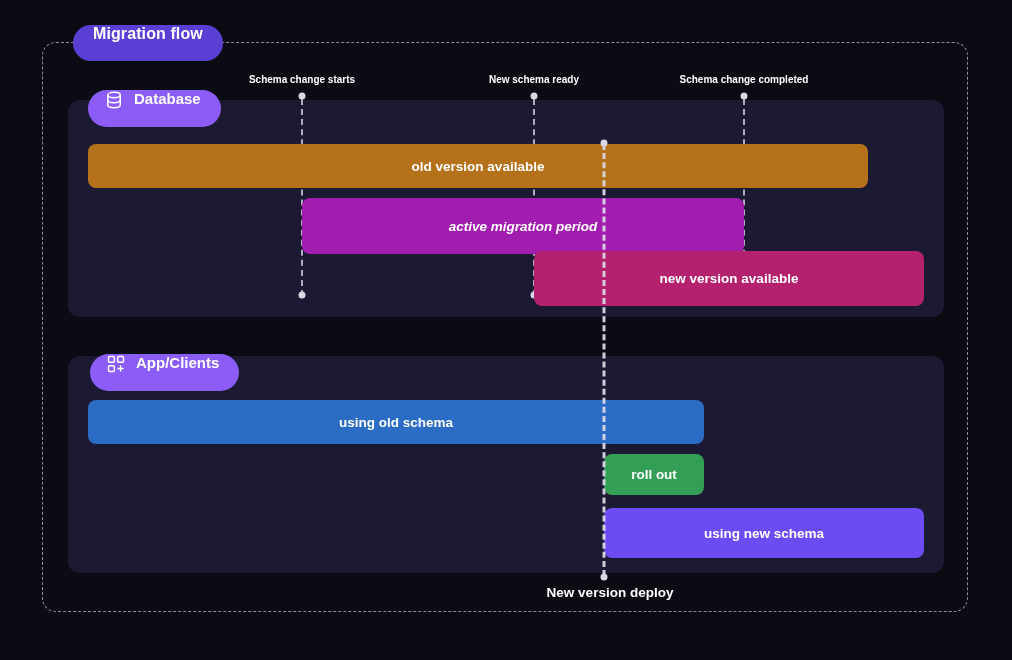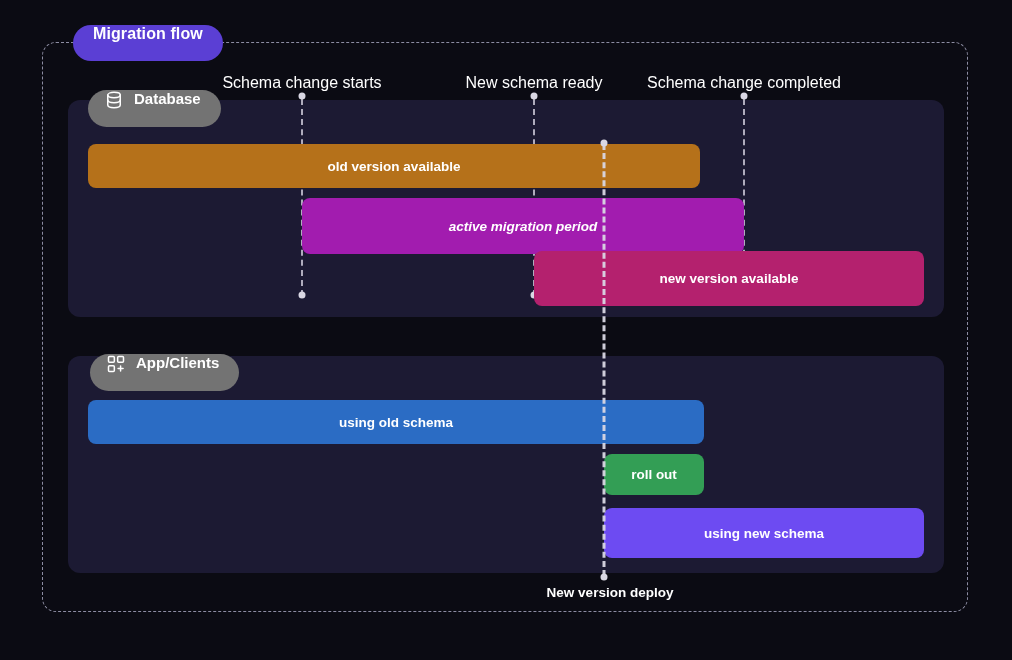--- a/index.html
+++ b/index.html
@@ -44,21 +44,21 @@
     left: 73px; top: 25px;
     height: 36px;
     padding: 0 20px;
     background: #5b3fd4;
     font-size: 16px;
     letter-spacing: .1px;
   }
   .pill-lane {
     height: 37px;
     padding: 0 20px 0 16px;
-    background: #737373;
+    background: #8b5cf6;
     font-size: 15px;
   }
   .pill-db   { left: 88px;  top: 90px; }
   .pill-app  { left: 90px;  top: 354px; }
   .pill-icon { display: inline-flex; width: 20px; height: 20px; }
   .pill-icon svg { display: block; }
 
   
   .panel {
     position: absolute;
@@ -66,22 +66,22 @@
     border-radius: 12px;
   }
   .panel-db  { left: 68px; top: 100px; width: 876px; height: 217px; }
   .panel-app { left: 68px; top: 356px; width: 876px; height: 217px; }
 
   
   .marker-label {
     position: absolute;
     transform: translateX(-50%);
     color: #ffffff;
-    font-size: 16px;
-    font-weight: normal;
+    font-size: 10px;
+    font-weight: bold;
     white-space: nowrap;
   }
   .marker-line {
     position: absolute;
     width: 0;
     border-left: 2px dashed #c9c6d6;
     transform: translateX(-1px);
     opacity: .85;
   }
   .marker-dot {
@@ -167,21 +167,21 @@
       <div class="marker-line" style="left: 302px; top: 99px; height: 197px;"></div>
       <div class="marker-dot" style="left: 302px; top: 295px;"></div>
       <div class="marker-label" style="left: 534px; top: 74px;">New schema ready</div>
       <div class="marker-dot" style="left: 534px; top: 96px;"></div>
       <div class="marker-line" style="left: 534px; top: 99px; height: 197px;"></div>
       <div class="marker-dot" style="left: 534px; top: 295px;"></div>
       <div class="marker-label" style="left: 744px; top: 74px;">Schema change completed</div>
       <div class="marker-dot" style="left: 744px; top: 96px;"></div>
       <div class="marker-line" style="left: 744px; top: 99px; height: 197px;"></div>
       <div class="marker-dot" style="left: 744px; top: 295px;"></div>
-      <div class="bar" style="left: 88px; width: 612px; top: 144px; height: 44px; background: rgb(181, 113, 26);">
+      <div class="bar" style="left: 88px; width: 780px; top: 144px; height: 44px; background: rgb(181, 113, 26);">
         <span>old version available</span>
       </div>
       <div class="bar" style="left: 302px; width: 442px; top: 198px; height: 56px; background: #a21caf; font-style: italic;">
         <span>active migration period</span>
       </div>
       <div class="bar" style="left: 534px; width: 390px; top: 251px; height: 55px; background: rgb(180, 33, 110);">
         <span>new version available</span>
       </div>
       <div class="bar" style="left: 88px; width: 616px; top: 400px; height: 44px; background: rgb(43, 108, 196);">
         <span>using old schema</span>

